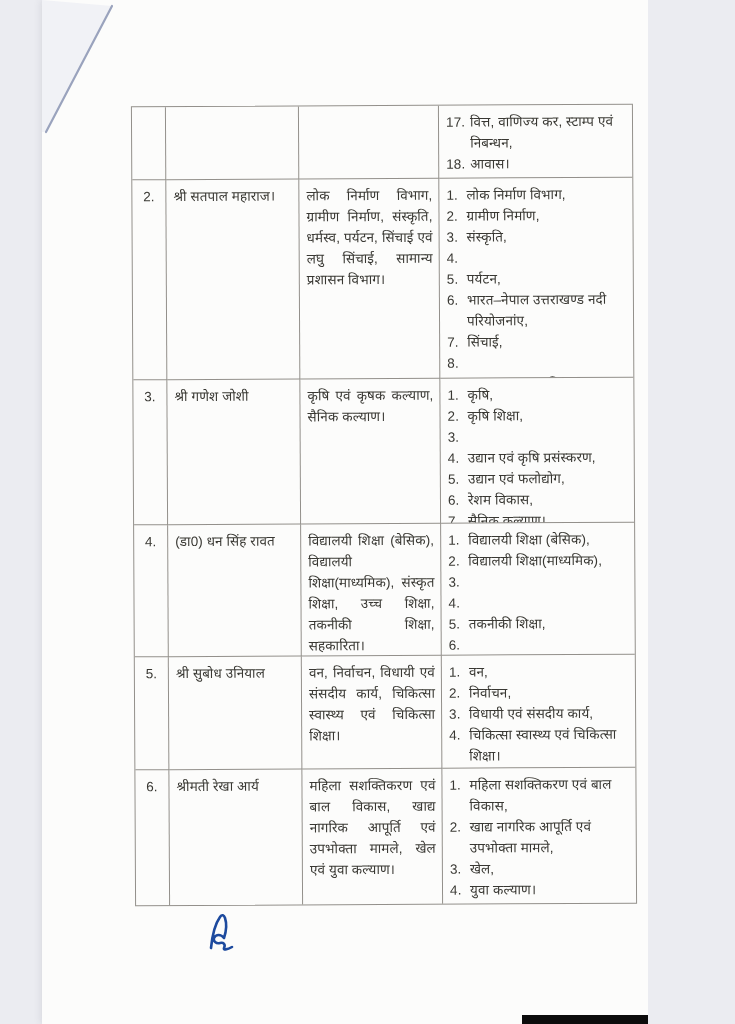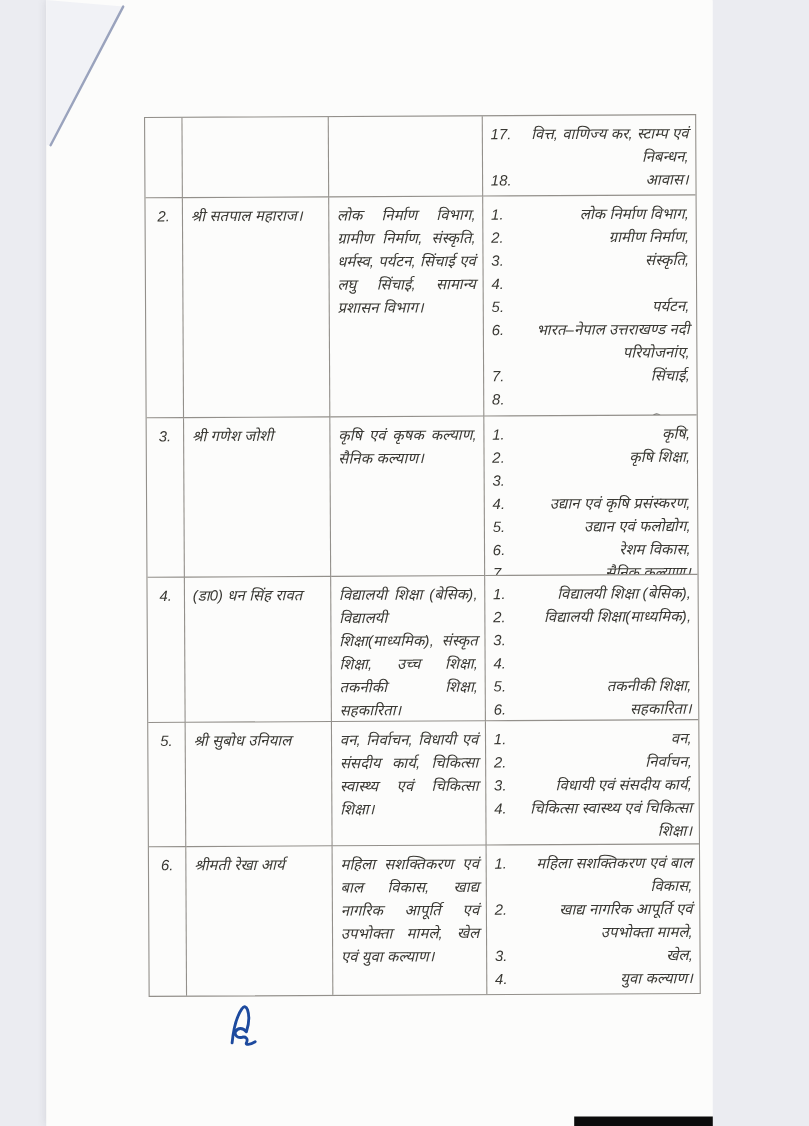--- a/index.html
+++ b/index.html
@@ -2,21 +2,21 @@
 <html><head>
 <meta charset="utf-8">
 <style>
   html,body{margin:0;padding:0;}
   body{
     width:735px;height:1024px;
     background:#ebecf1;
     font-family:"Liberation Sans","DejaVu Sans",sans-serif;
     overflow:hidden;
   }
-  .stage{position:relative;width:648px;height:1024px;overflow:hidden;font-style:italic;}
+  .stage{position:relative;width:648px;height:1024px;overflow:hidden;}
   .page{
     position:absolute;left:42px;top:0;width:650px;height:1024px;
     background:#fcfcfb;
     box-shadow:0 0 8px rgba(60,60,80,.15);
   }
   .fold{position:absolute;left:0;top:0;pointer-events:none;}
   .doc-table{
     position:absolute;left:91px;top:105px;
     width:500px;
     display:grid;
@@ -38,21 +38,21 @@
     letter-spacing:.1px;
   }
   .row .c:nth-child(4){border-right:none;}
   .row:last-child .c{border-bottom:none;}
   .c.sr{text-align:center;padding-left:2px;padding-right:2px;}
   .c.mid{text-align:justify;}
   .list{display:block;}
   .li{display:flex;align-items:flex-start;}
   .li .num{flex:0 0 20px;}
   .li.wide .num{flex:0 0 24px;}
-  .li .txt{flex:1;text-align:right;}
+  .li .txt{flex:1;text-align:left;}
   .signature{position:absolute;left:155px;top:908px;}
   .black-bar{position:absolute;left:522px;top:1015px;width:133px;height:9px;background:#0c0c0c;}
   .page-edge-r{position:absolute;right:0;top:0;width:2px;height:100%;background:rgba(180,182,195,.5);}
 </style>
 </head>
 <body>
 
 <div class="stage">
   <div class="page">
 
@@ -181,21 +181,20 @@
               </div>
               <div class="li">
                 <span class="num">4.</span>
               </div>
               <div class="li">
                 <span class="num">5.</span>
                 <span class="txt">तकनीकी शिक्षा,</span>
               </div>
               <div class="li">
                 <span class="num">6.</span>
-                <span class="txt">सहकारिता।</span>
               </div>
             </div>
         </div>
       </div>
 
       <div class="row">
         <div class="c sr">5.</div>
         <div class="c">श्री सुबोध उनियाल</div>
         <div class="c mid">वन, निर्वाचन, विधायी एवं संसदीय कार्य, चिकित्सा स्वास्थ्य एवं चिकित्सा शिक्षा।</div>
         <div class="c">

